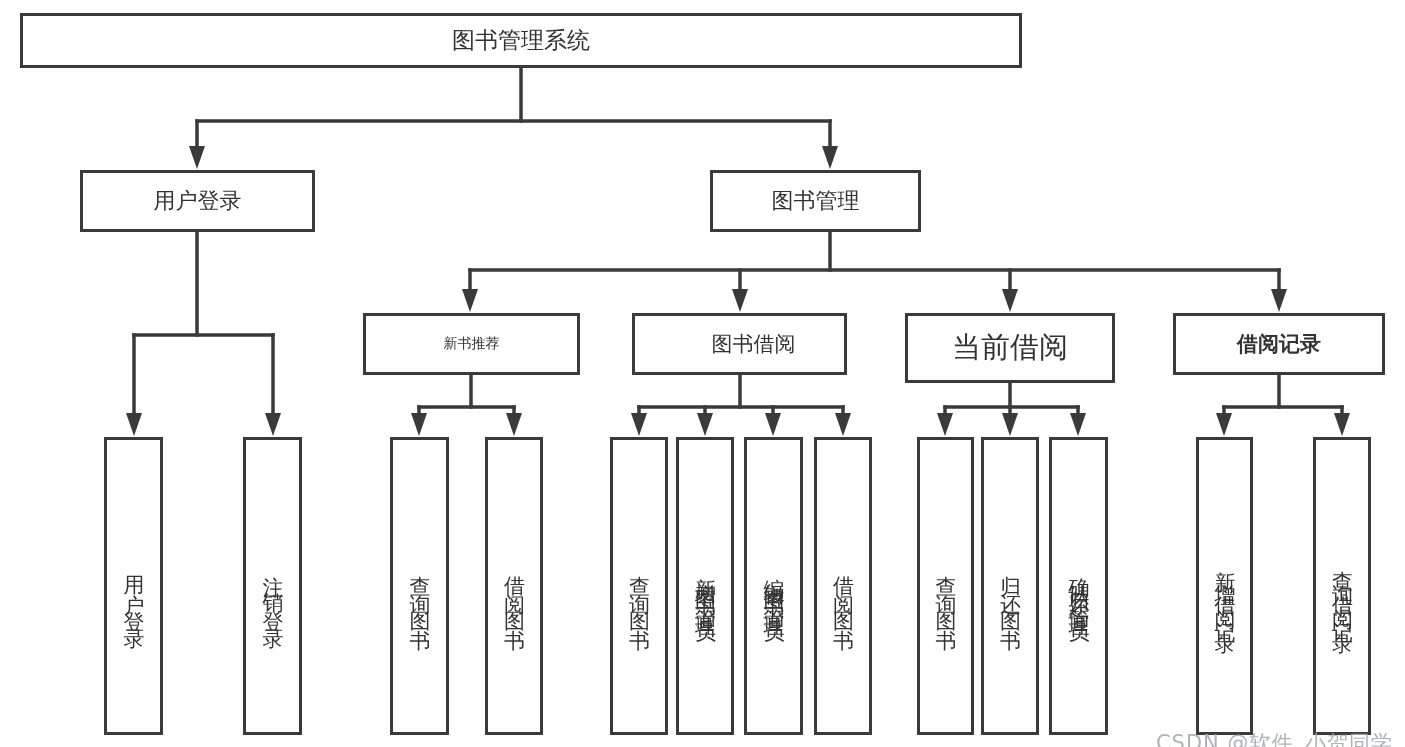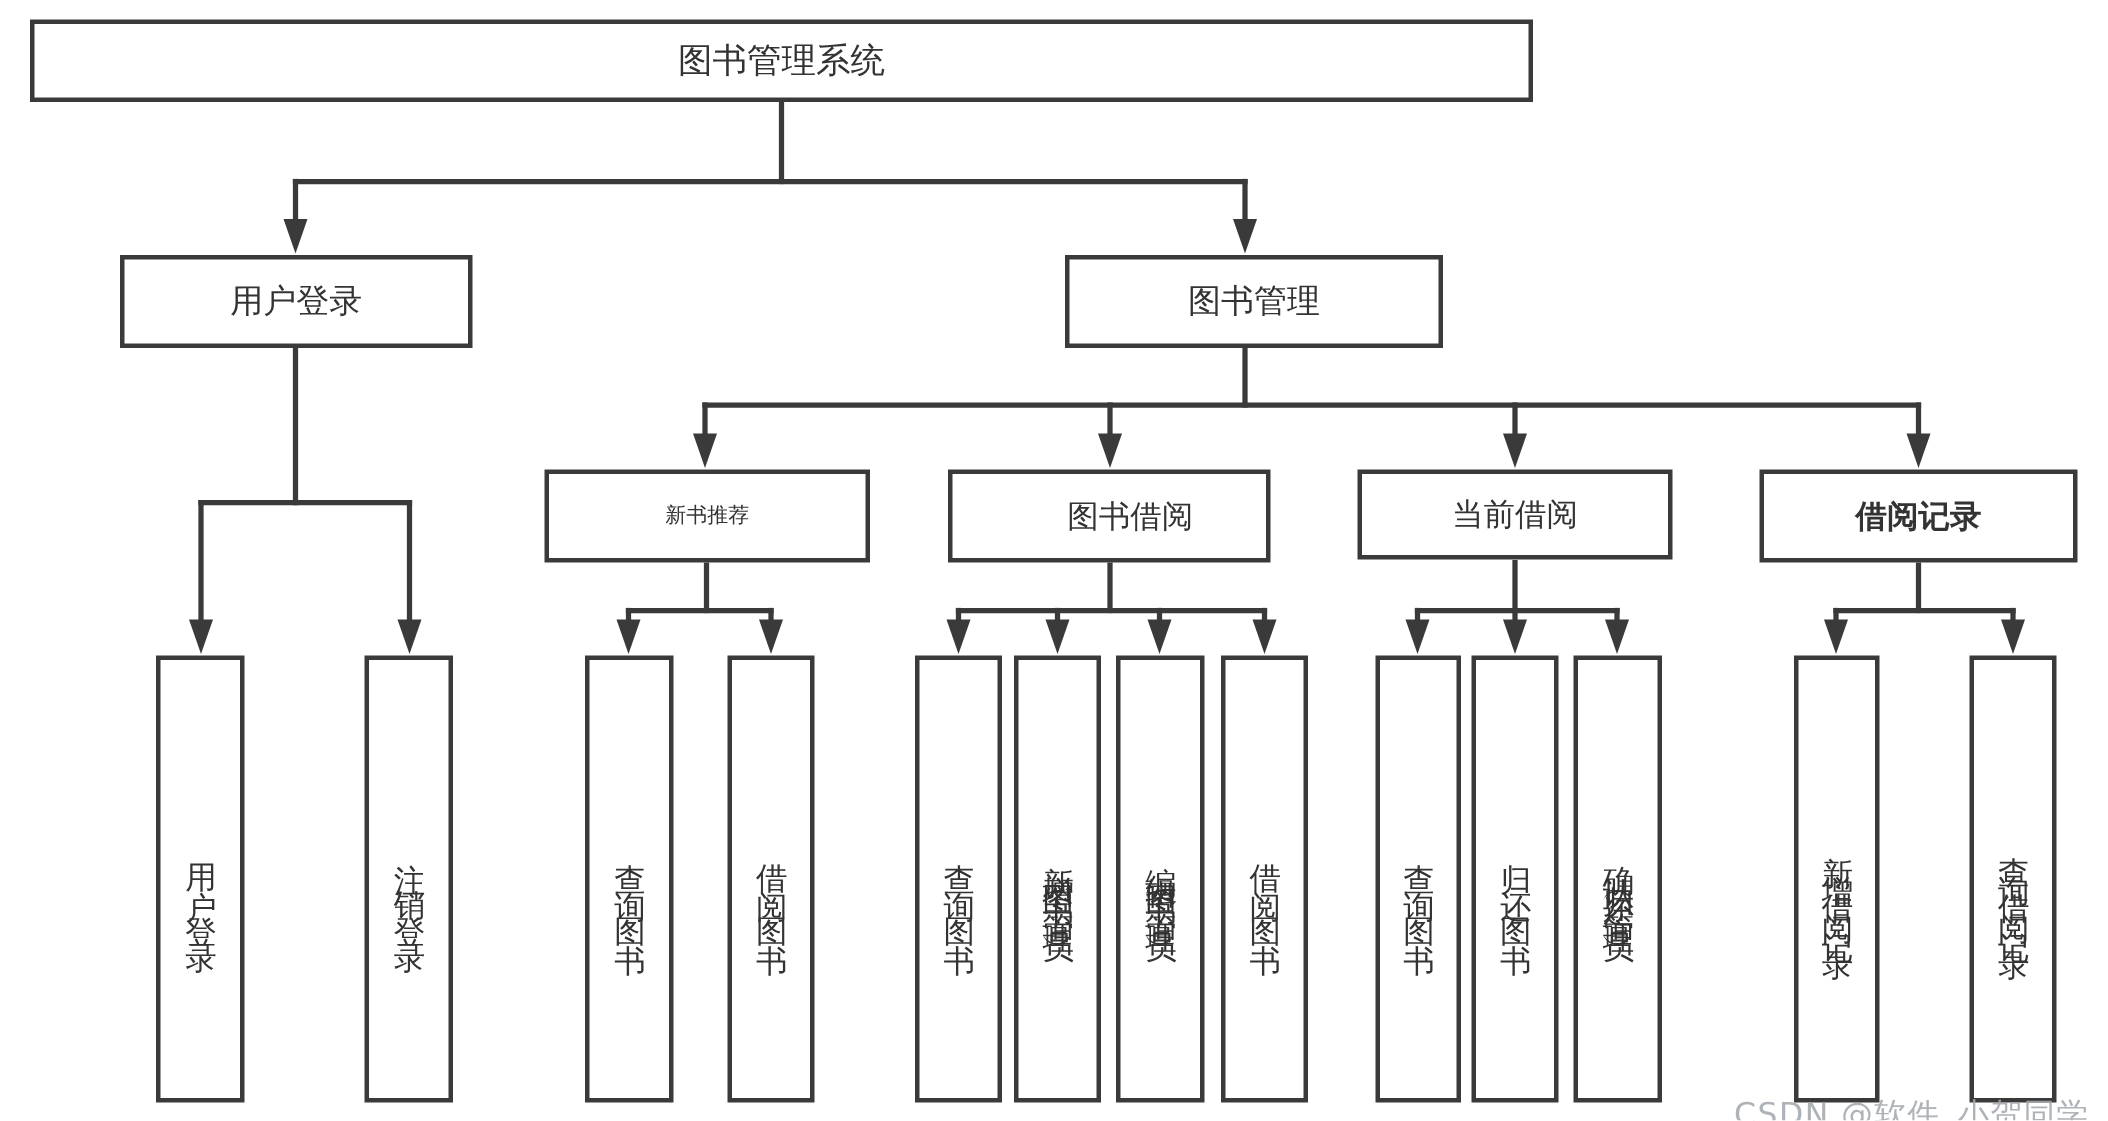--- a/index.html
+++ b/index.html
@@ -99,31 +99,31 @@
     </g>
   </svg>
 
   <div class="node" style="left:20px;top:13px;width:1002px;height:55px;font-size:23px;">
     <span>图书管理系统</span>
   </div>
 
   <div class="node" style="left:80px;top:170px;width:235px;height:62px;font-size:22px;">
     <span>用户登录</span>
   </div>
-  <div class="node" style="left:710px;top:170px;width:252px;height:62px;font-size:22px;">
+  <div class="node" style="left:710px;top:170px;width:211px;height:62px;font-size:22px;">
     <span>图书管理</span>
   </div>
 
   <div class="node" style="left:363px;top:313px;width:217px;height:62px;font-size:14px;">
     <span>新书推荐</span>
   </div>
   <div class="node" style="left:632px;top:313px;width:215px;height:62px;font-size:21px;padding-left:28px;">
     <span>图书借阅</span>
   </div>
-  <div class="node" style="left:905px;top:313px;width:210px;height:60px;font-size:21px;">
+  <div class="node" style="left:905px;top:313px;width:210px;height:70px;font-size:29px;">
     <span>当前借阅</span>
   </div>
   <div class="node" style="left:1173px;top:313px;width:212px;height:62px;font-size:21px;font-weight:bold;">
     <span>借阅记录</span>
   </div>
 
   <div class="leaf" style="left:104px;top:437px;width:59px;height:298px;">
     <span class="vtext len4">用户登录</span>
   </div>
   <div class="leaf" style="left:243px;top:437px;width:59px;height:298px;">

